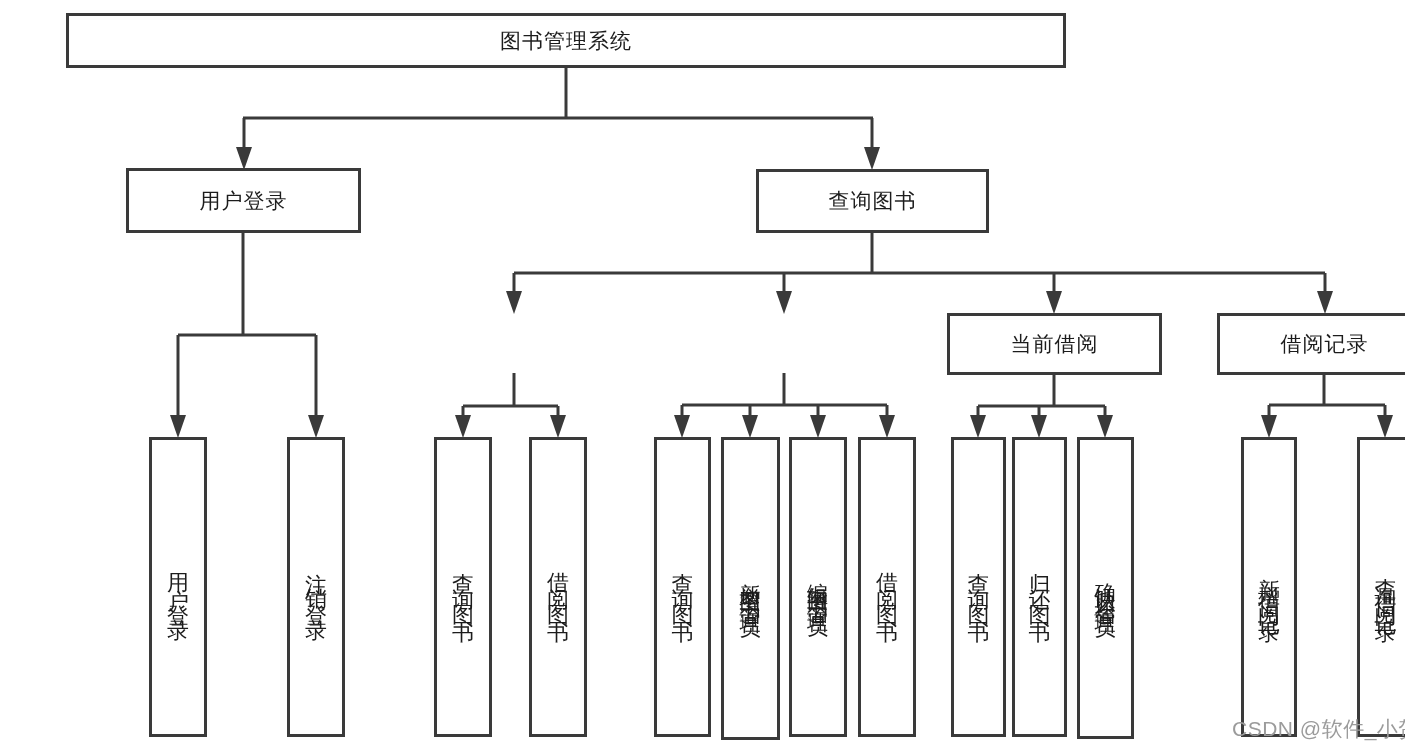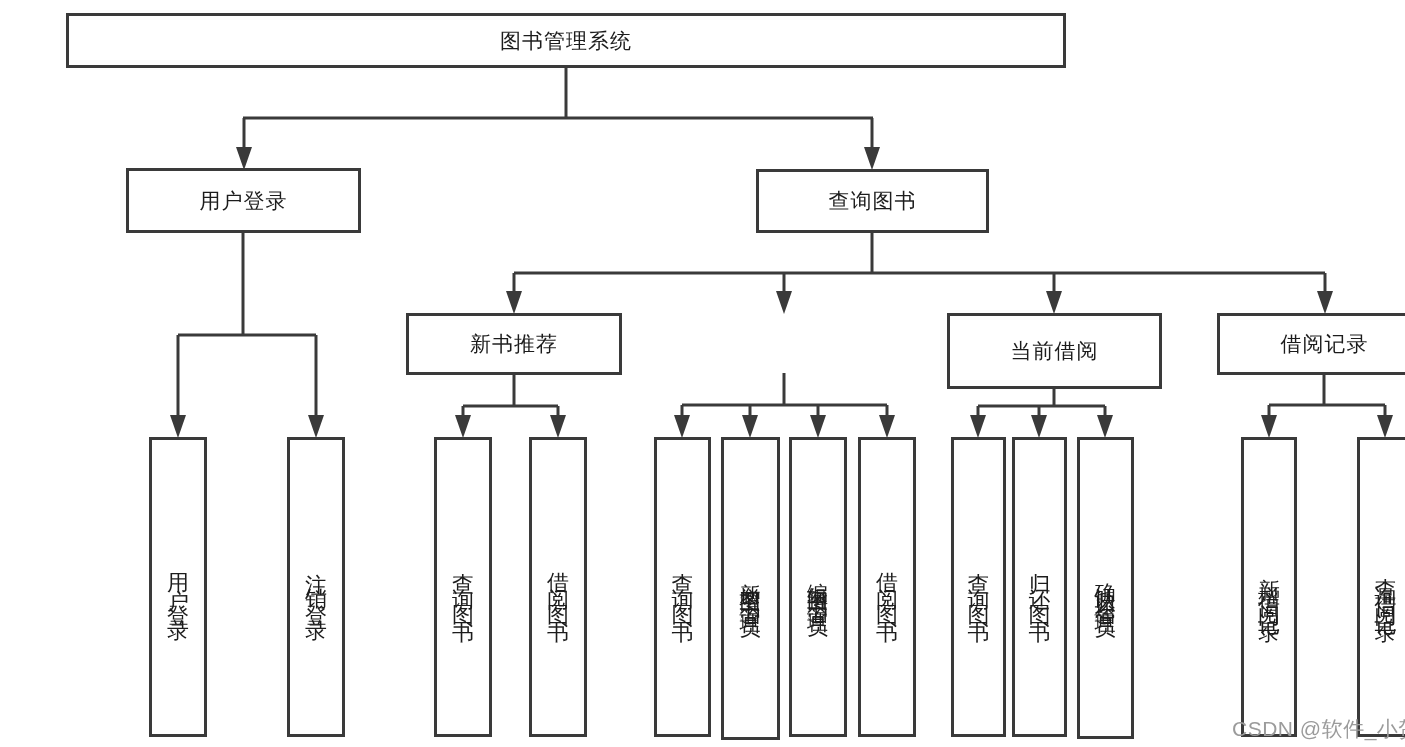--- a/index.html
+++ b/index.html
@@ -127,22 +127,21 @@
       <line x1="1341" y1="405" x2="1341" y2="421" fill="none"></line>
       <polygon points="1333,415 1349,415 1341,438" stroke="none"></polygon>
     </g>
   </svg>
 
   <div class="box h" style="left:22px; top:13px; width:1000px; height:55px;">图书管理系统</div>
 
   <div class="box h" style="left:82px; top:168px; width:235px; height:65px;">用户登录</div>
   <div class="box h" style="left:712px; top:169px; width:233px; height:64px;">查询图书</div>
 
-  <div class="box h" style="left:362px; top:313px; width:216px; height:62px;">新书推荐</div>
-  <div class="box h" style="left:903px; top:313px; width:215px; height:76px;">当前借阅</div>
+  <div class="box h" style="left:903px; top:313px; width:215px; height:62px;">当前借阅</div>
   <div class="box h" style="left:1173px; top:313px; width:215px; height:62px;">借阅记录</div>
 
   <div class="box v s" style="left:105px; top:437px; width:58px; height:300px;">
     <span>用户登录</span>
   </div>
   <div class="box v s" style="left:243px; top:437px; width:58px; height:300px;">
     <span>注销登录</span>
   </div>
 
   <div class="box v s" style="left:390px; top:437px; width:58px; height:300px;">

